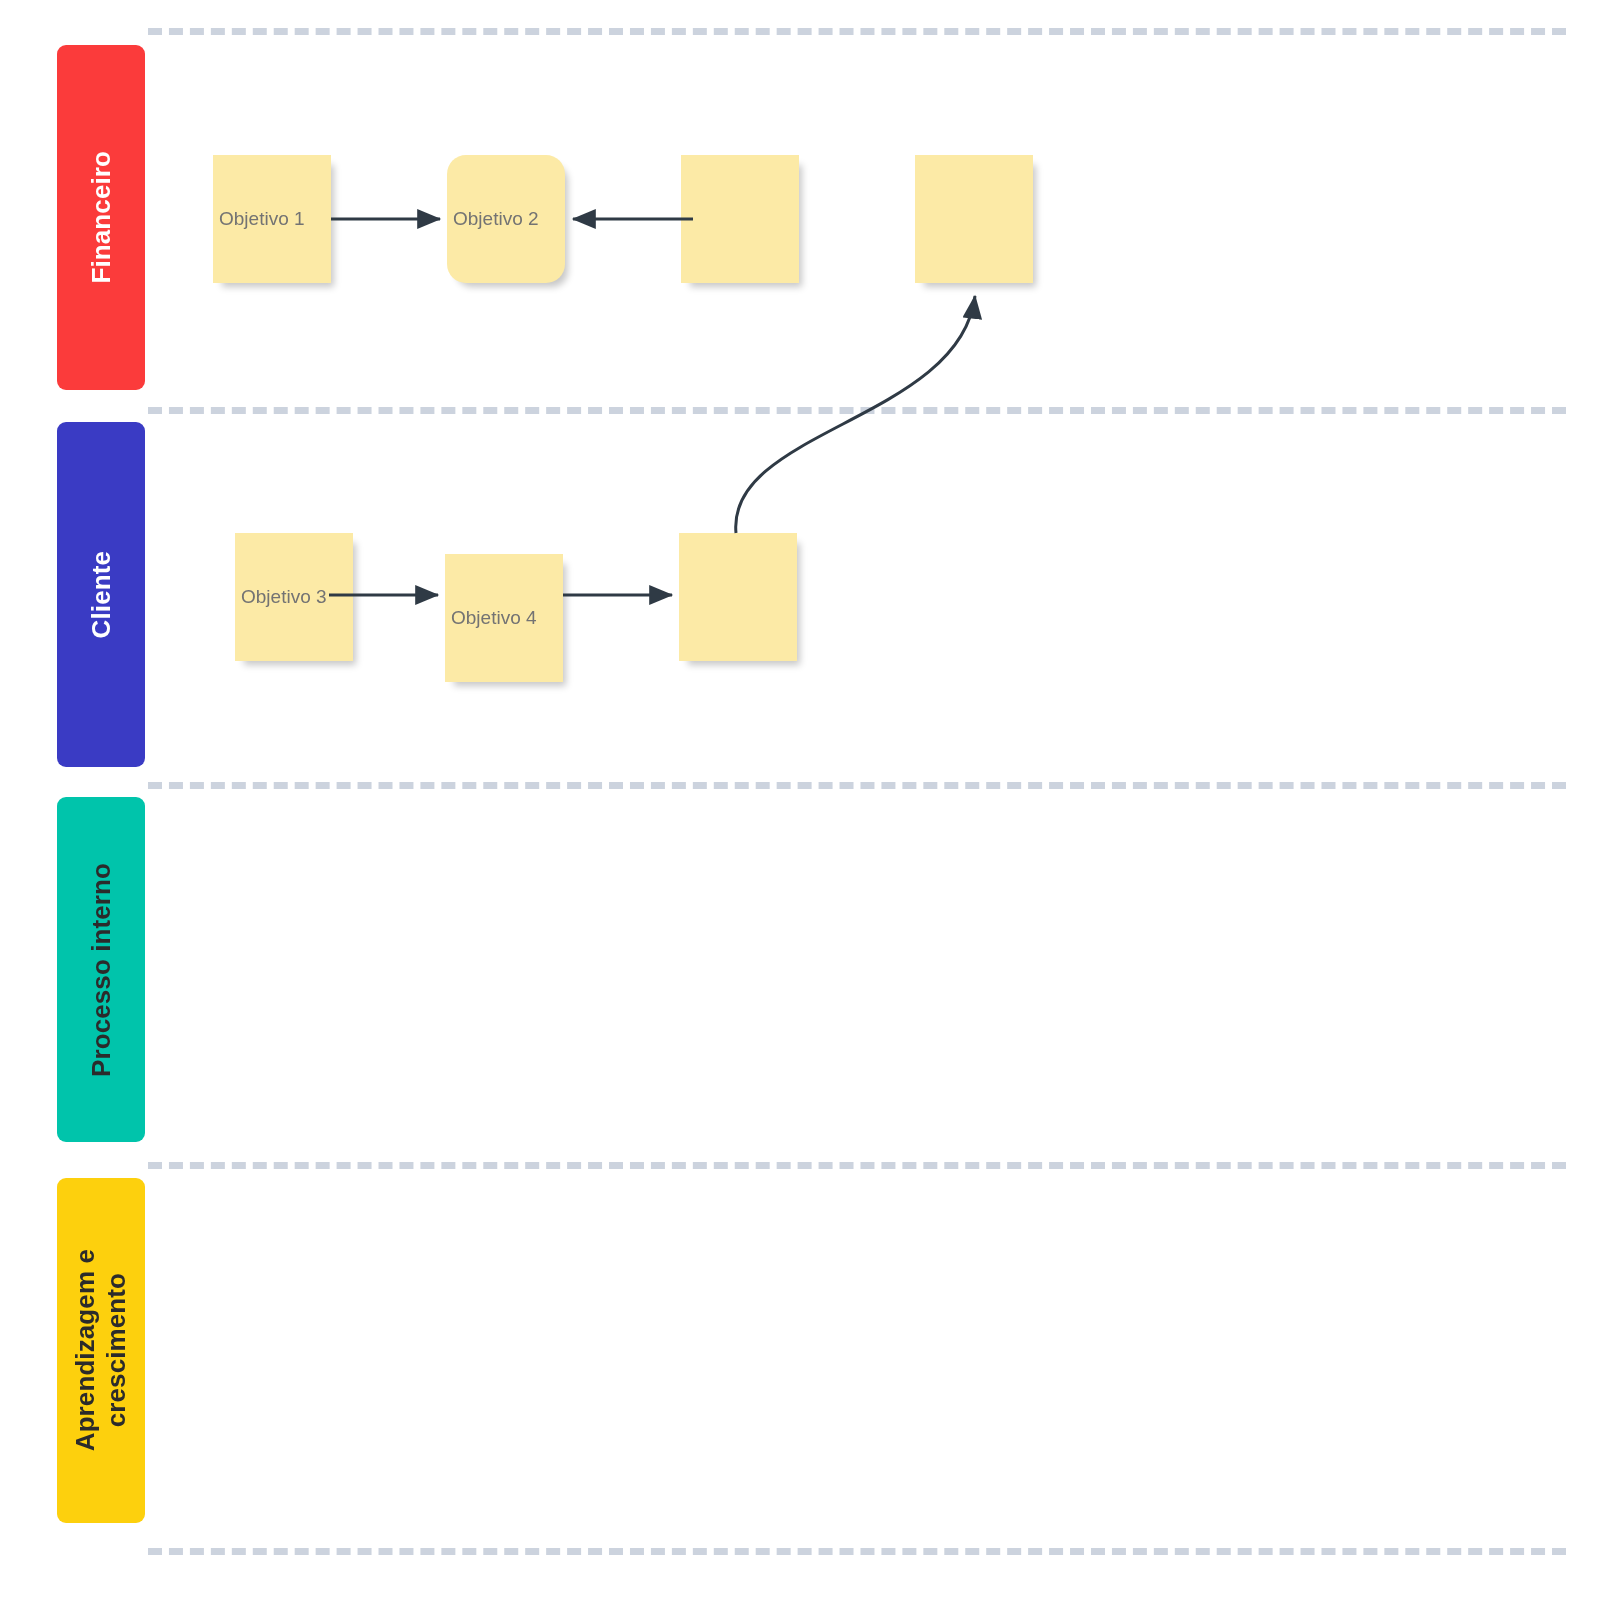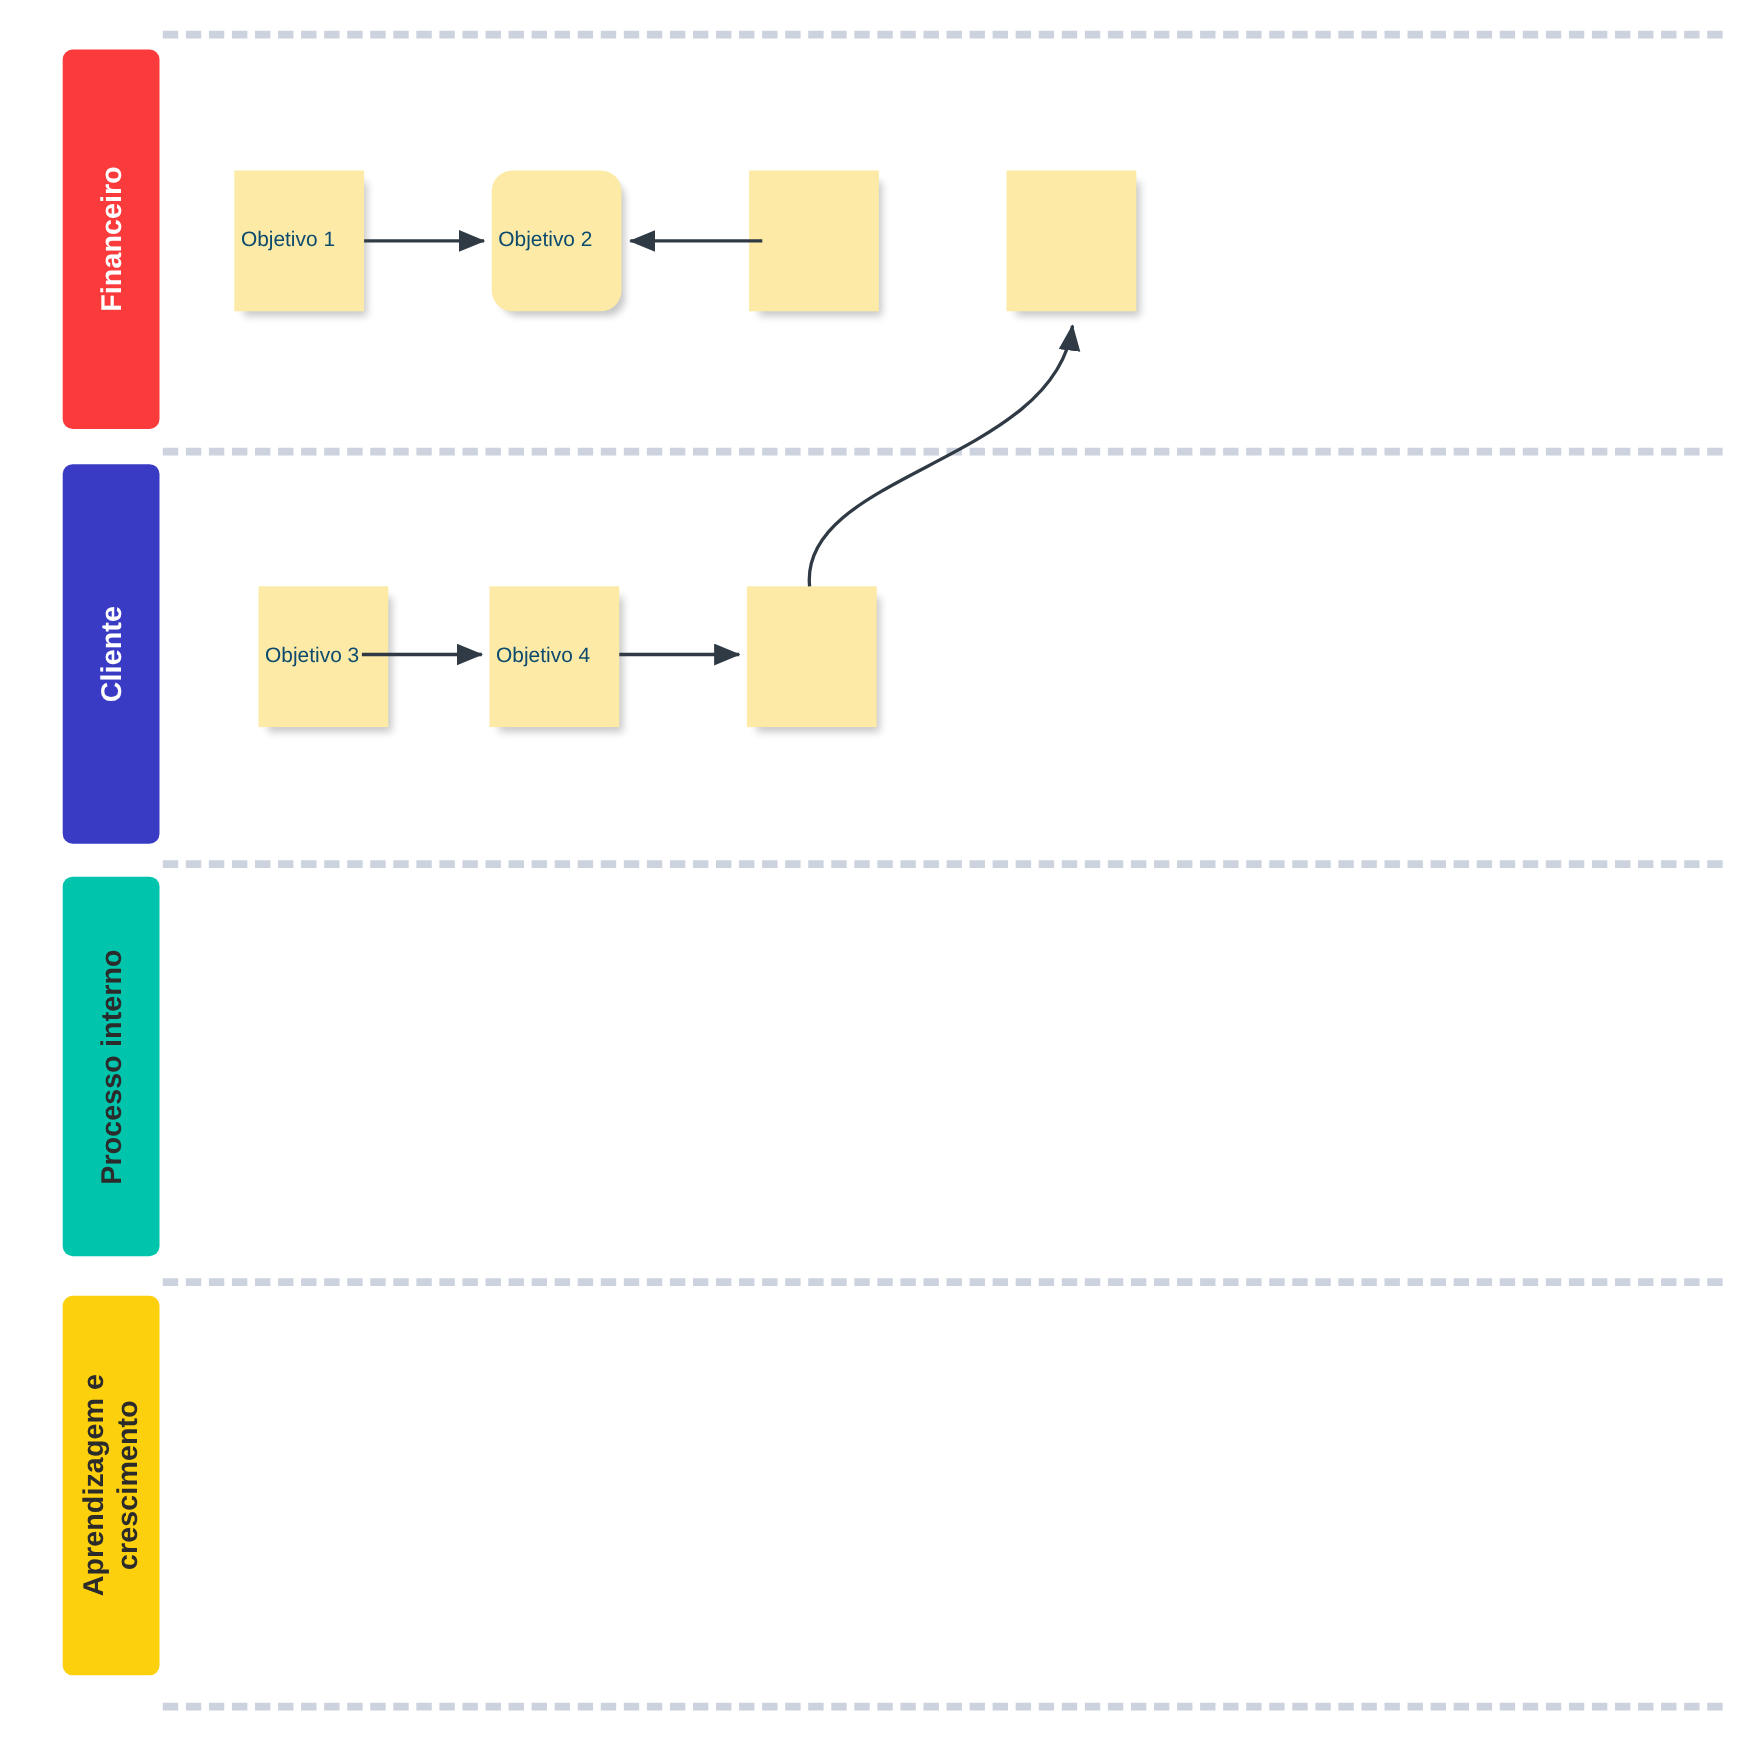--- a/index.html
+++ b/index.html
@@ -54,21 +54,21 @@
     background: #fceaa6;
     box-shadow: 6px 7px 7px -3px rgba(0,0,0,0.22);
     display: flex;
     align-items: center;
     justify-content: flex-start;
     box-sizing: border-box;
     padding: 0 6px;
   }
   .note-text {
     font-size: 19px;
-    color: #0c4a6e;
+    color: #737373;
     line-height: 1.25;
     width: 100%;
     text-align: left;
     word-wrap: break-word;
   }
   
   .connector-layer {
     position: absolute;
     left: 0;
     top: 0;
@@ -118,21 +118,21 @@
   </div>
 
   <div class="note" style="left:915px; top:155px;">
     <span class="note-text"></span>
   </div>
 
   <div class="note" style="left:199px; top:533px;margin-left:36px;">
     <span class="note-text">Objetivo 3</span>
   </div>
 
-  <div class="note" style="left:445px; top:533px;">
+  <div class="note" style="left:445px; top:554px;">
     <span class="note-text">Objetivo 4</span>
   </div>
 
   <div class="note" style="left:679px; top:533px;">
     <span class="note-text"></span>
   </div>
 
   <svg class="connector-layer" viewBox="0 0 1600 1600" width="1600" height="1600">
     <defs>
       <marker id="arrowhead" markerWidth="9" markerHeight="9" refX="7.6" refY="3.3" orient="auto" markerUnits="strokeWidth">

